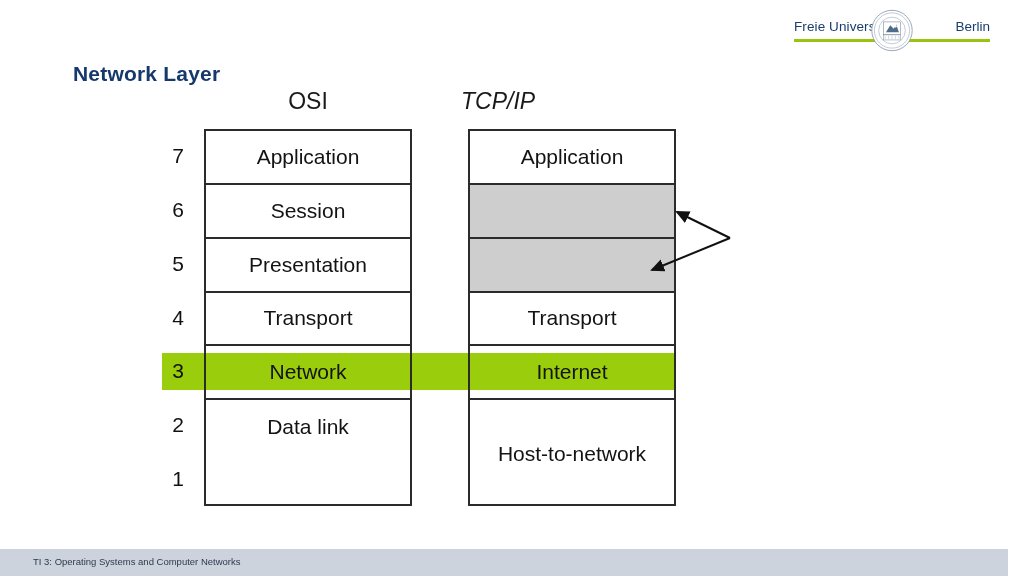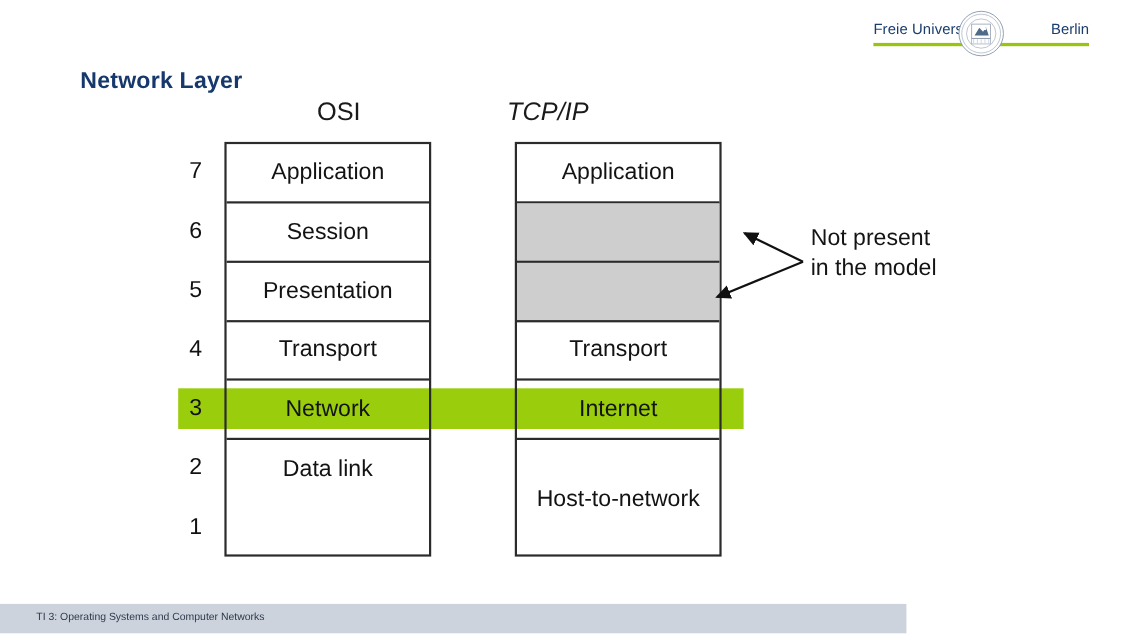--- a/index.html
+++ b/index.html
@@ -106,21 +106,21 @@
     top: 353px;
     width: 514px;
     height: 37px;
     background: #9acd0b;
   }
 
   .stack {
     position: absolute;
     box-sizing: border-box;
     border: 2px solid #2b2b2b;
-    width: 188px;
+    width: 208px;
   }
   #stack-osi   { left: 204px; top: 129px; height: 377px; }
   #stack-tcpip { left: 468px; top: 129px; height: 377px; }
 
   .cell {
     box-sizing: border-box;
     height: 53.85px;
     border-bottom: 2px solid #2b2b2b;
     display: flex;
     align-items: center;
@@ -152,21 +152,21 @@
     width: 120px;
     height: 100px;
     overflow: visible;
   }
 
   
   #footer-bar {
     position: absolute;
     left: 0;
     bottom: 0;
-    width: 824px;
+    width: 1008px;
     height: 27px;
     background: #ccd3dd;
   }
   #footer-text {
     position: absolute;
     left: 33px;
     top: 7px;
     font-size: 9.5px;
     color: #2d3a4d;
     white-space: nowrap;
@@ -244,22 +244,18 @@
   <svg id="callout-arrows" viewBox="0 0 120 100">
     <defs>
       <marker id="ah" markerWidth="7" markerHeight="7" refX="6" refY="3.2" orient="auto" markerUnits="strokeWidth">
         <path d="M0,0 L7,3.2 L0,6.4 Z" fill="#111111"></path>
       </marker>
     </defs>
     <path d="M100,48 L47,22" stroke="#111111" stroke-width="2" fill="none" marker-end="url(#ah)"></path>
     <path d="M100,48 L22,80" stroke="#111111" stroke-width="2" fill="none" marker-end="url(#ah)"></path>
   </svg>
 
-  <div id="callout-text">
-    <div>Not present</div>
-    <div>in the model</div>
-  </div>
 </div>
 
 <div id="footer-bar" style="background: rgb(204, 211, 221);">
   <div id="footer-text">TI 3: Operating Systems and Computer Networks</div>
   <div id="footer-page">10.3</div>
 </div>
 
 </body></html>

